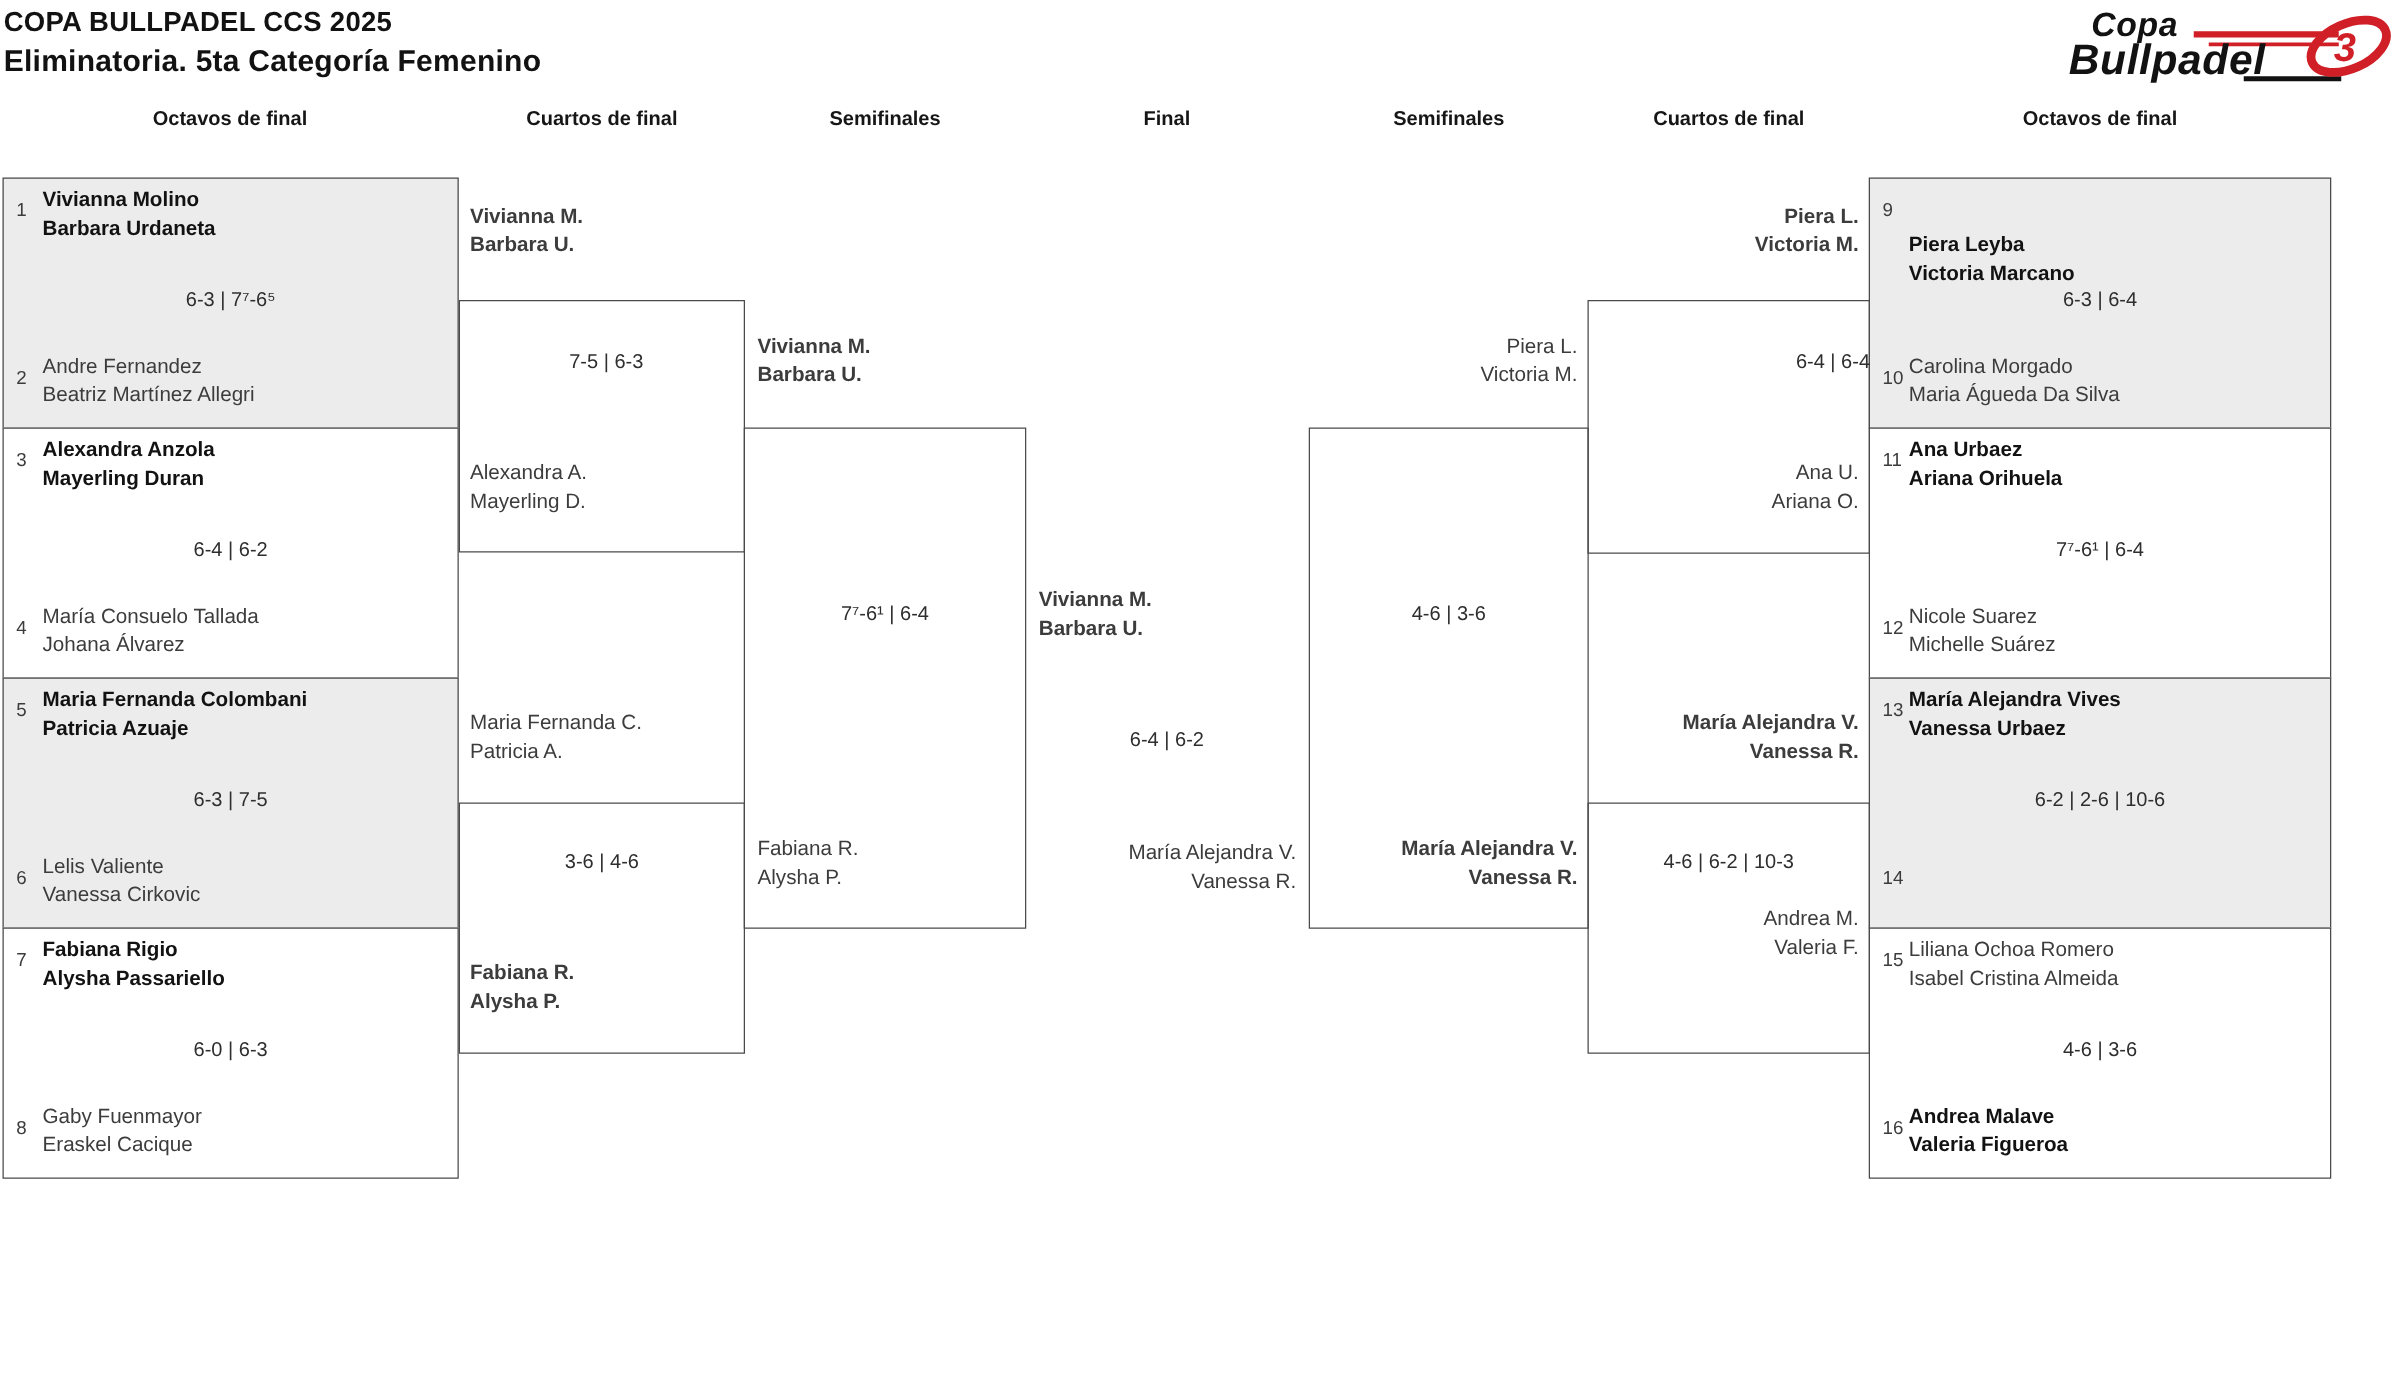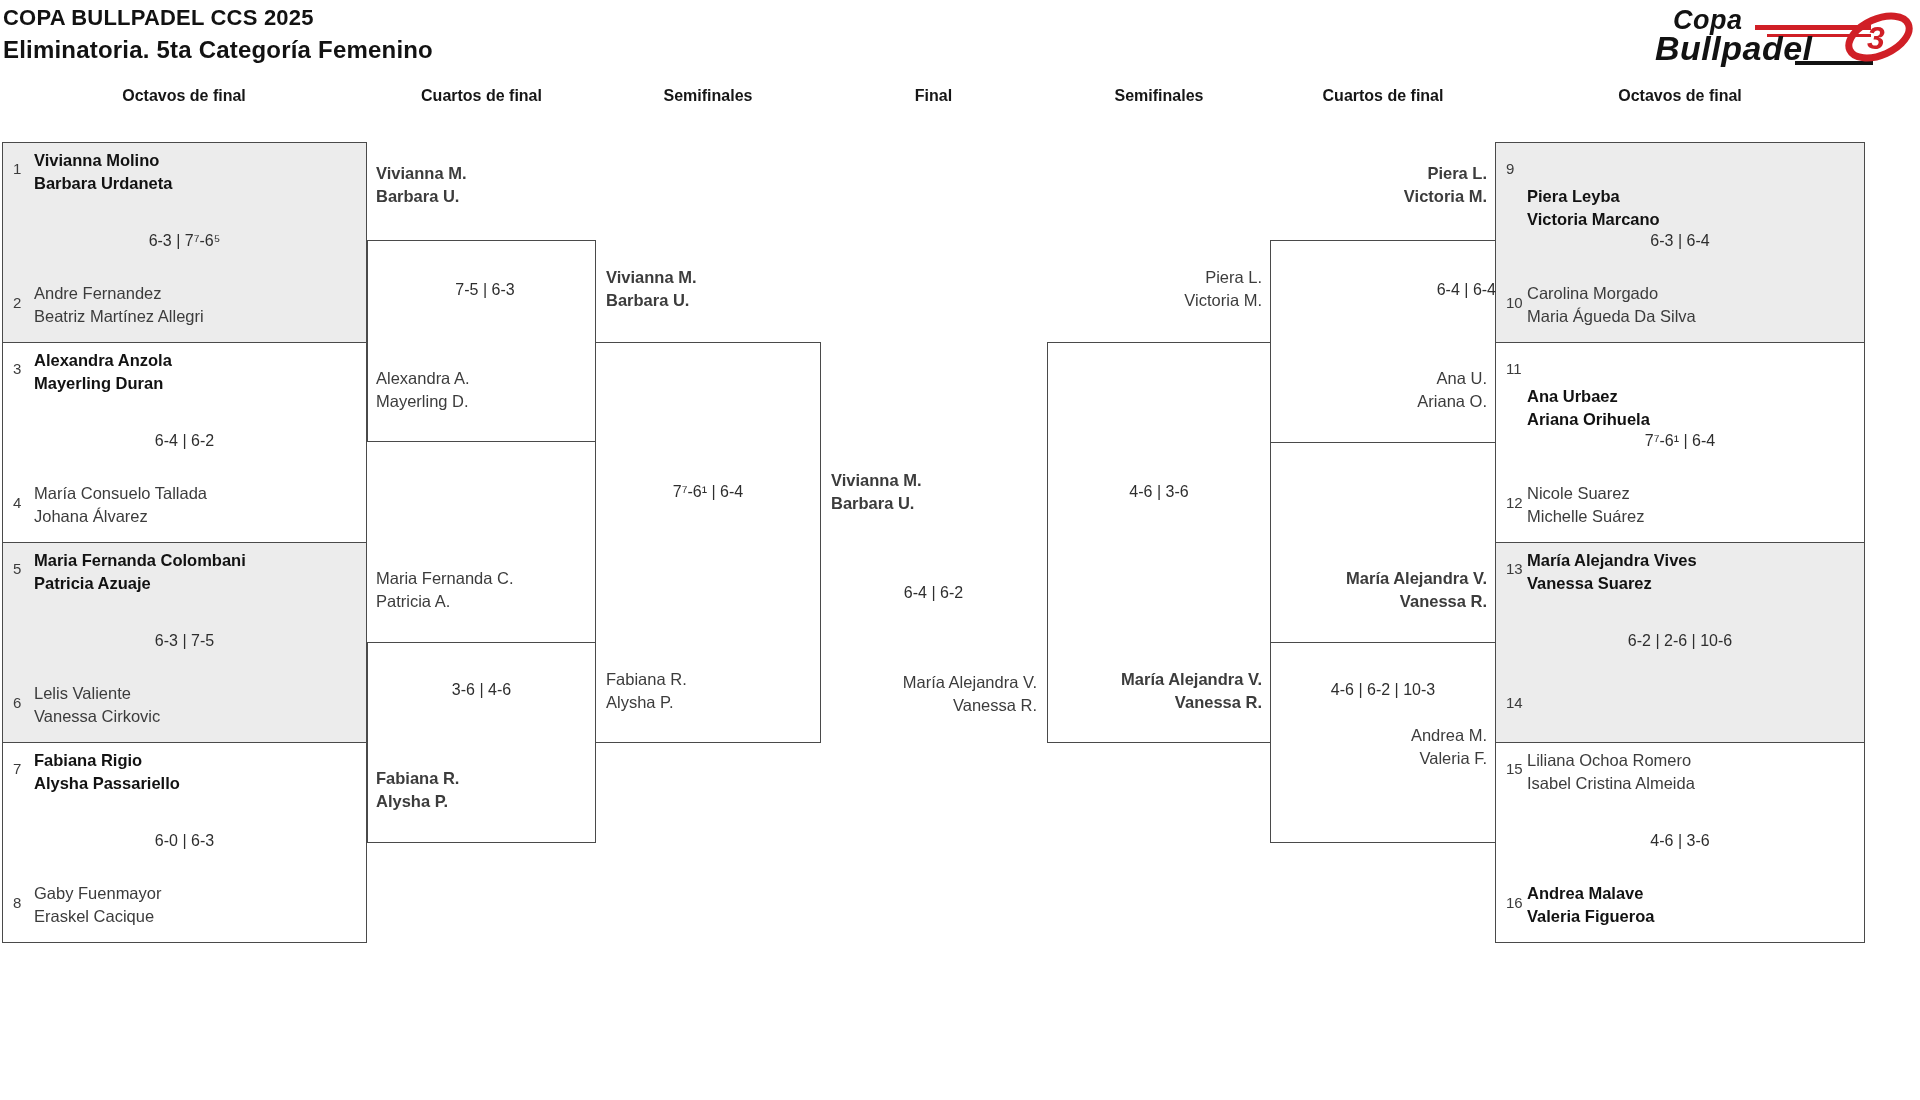--- a/index.html
+++ b/index.html
@@ -126,37 +126,37 @@
     <div class="oscore">6-3 | 6-4</div>
     <span class="seed" style="top:151px;">10</span>
     <div class="team" style="top:139px;">
       <span>Carolina Morgado</span>
         <span>Maria Águeda Da Silva</span>
     </div>
   </div>
 
   <div class="obox" style="left:1495px; top:342px; width:370px;">
     <span class="seed" style="top:17px;">11</span>
-    <div class="team w" style="top:6px;margin-top:36px;">
+    <div class="team w" style="top:6px;">
       <span>Ana Urbaez</span>
         <span>Ariana Orihuela</span>
     </div>
     <div class="oscore">7⁷-6¹ | 6-4</div>
     <span class="seed" style="top:151px;">12</span>
     <div class="team" style="top:139px;">
       <span>Nicole Suarez</span>
         <span>Michelle Suárez</span>
     </div>
   </div>
 
   <div class="obox gray" style="left:1495px; top:542px; width:370px;">
     <span class="seed" style="top:17px;">13</span>
     <div class="team w" style="top:6px;">
       <span>María Alejandra Vives</span>
-        <span>Vanessa Suarez</span>
+        <span>Vanessa Urbaez</span>
     </div>
     <div class="oscore">6-2 | 2-6 | 10-6</div>
     <span class="seed" style="top:151px;">14</span>
   </div>
 
   <div class="obox" style="left:1495px; top:742px; width:370px;">
     <span class="seed" style="top:17px;">15</span>
     <div class="team" style="top:6px;">
       <span>Liliana Ochoa Romero</span>
         <span>Isabel Cristina Almeida</span>

